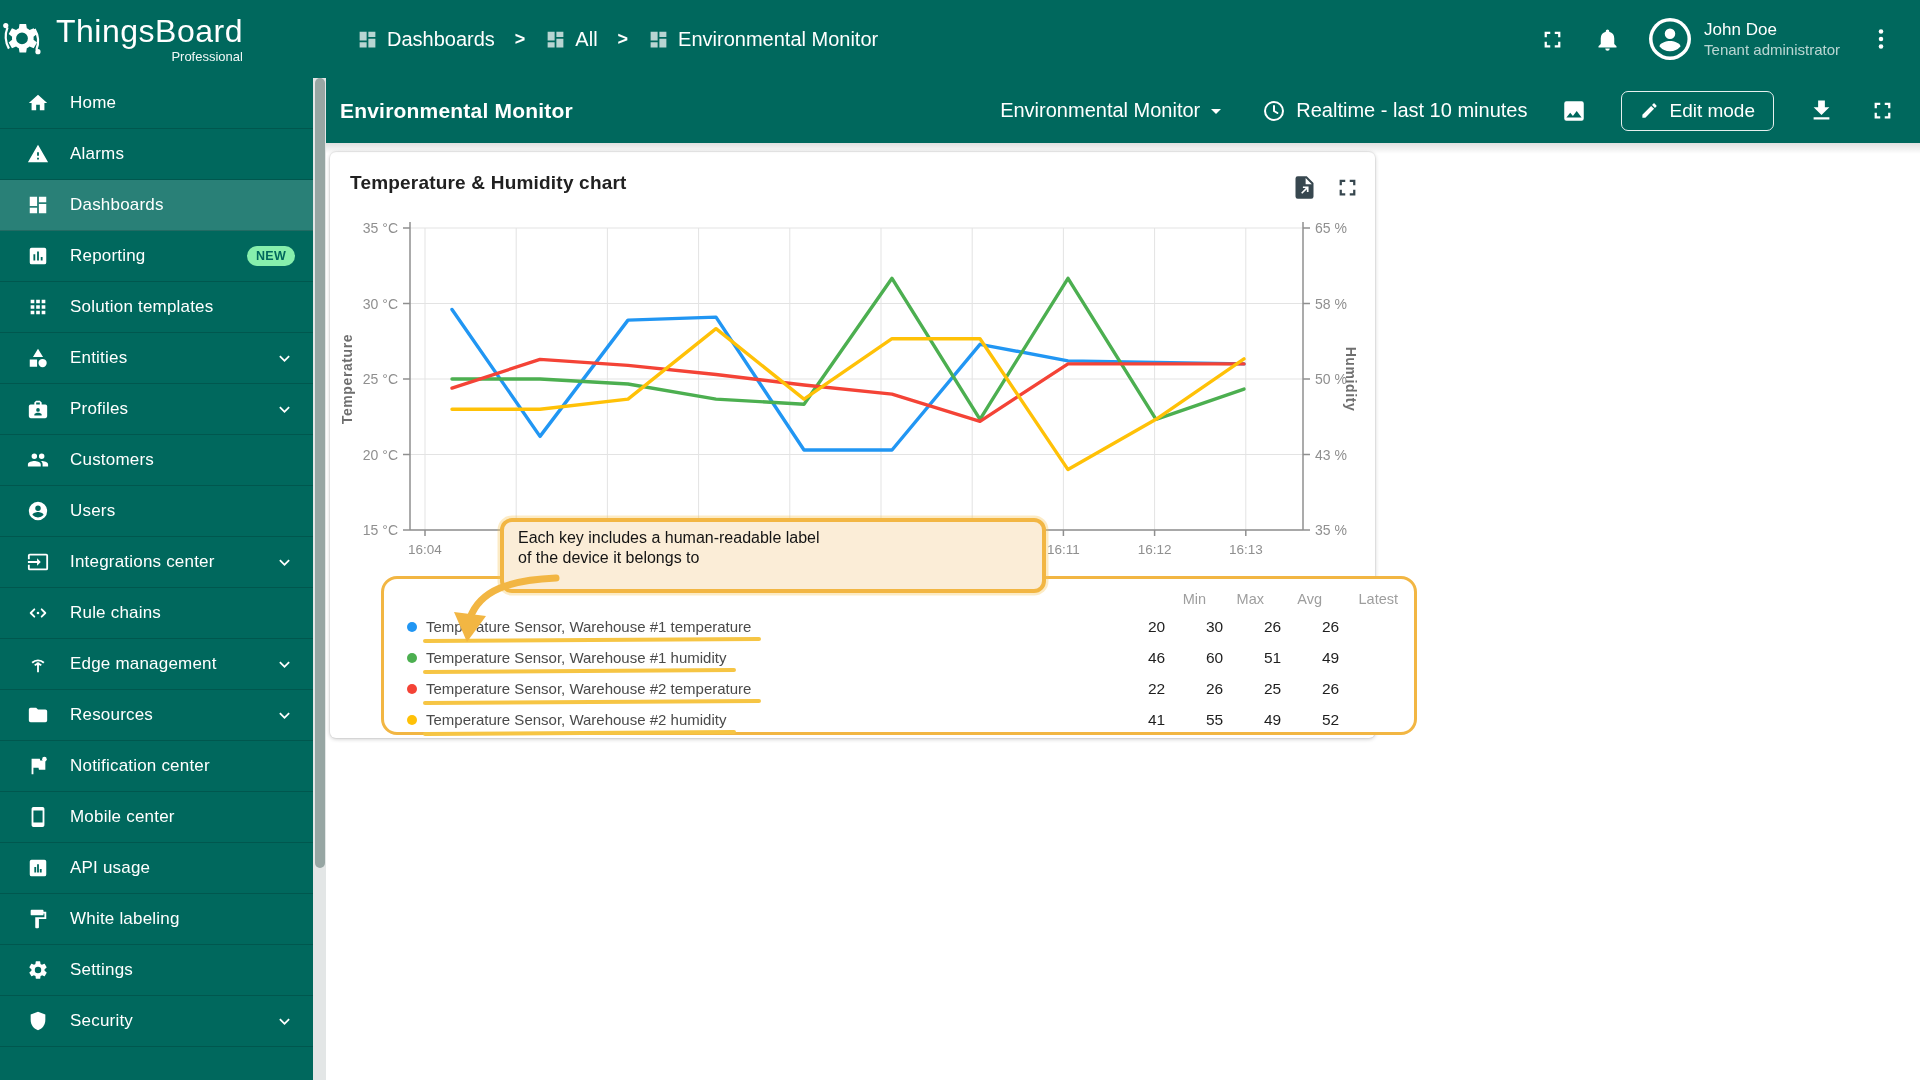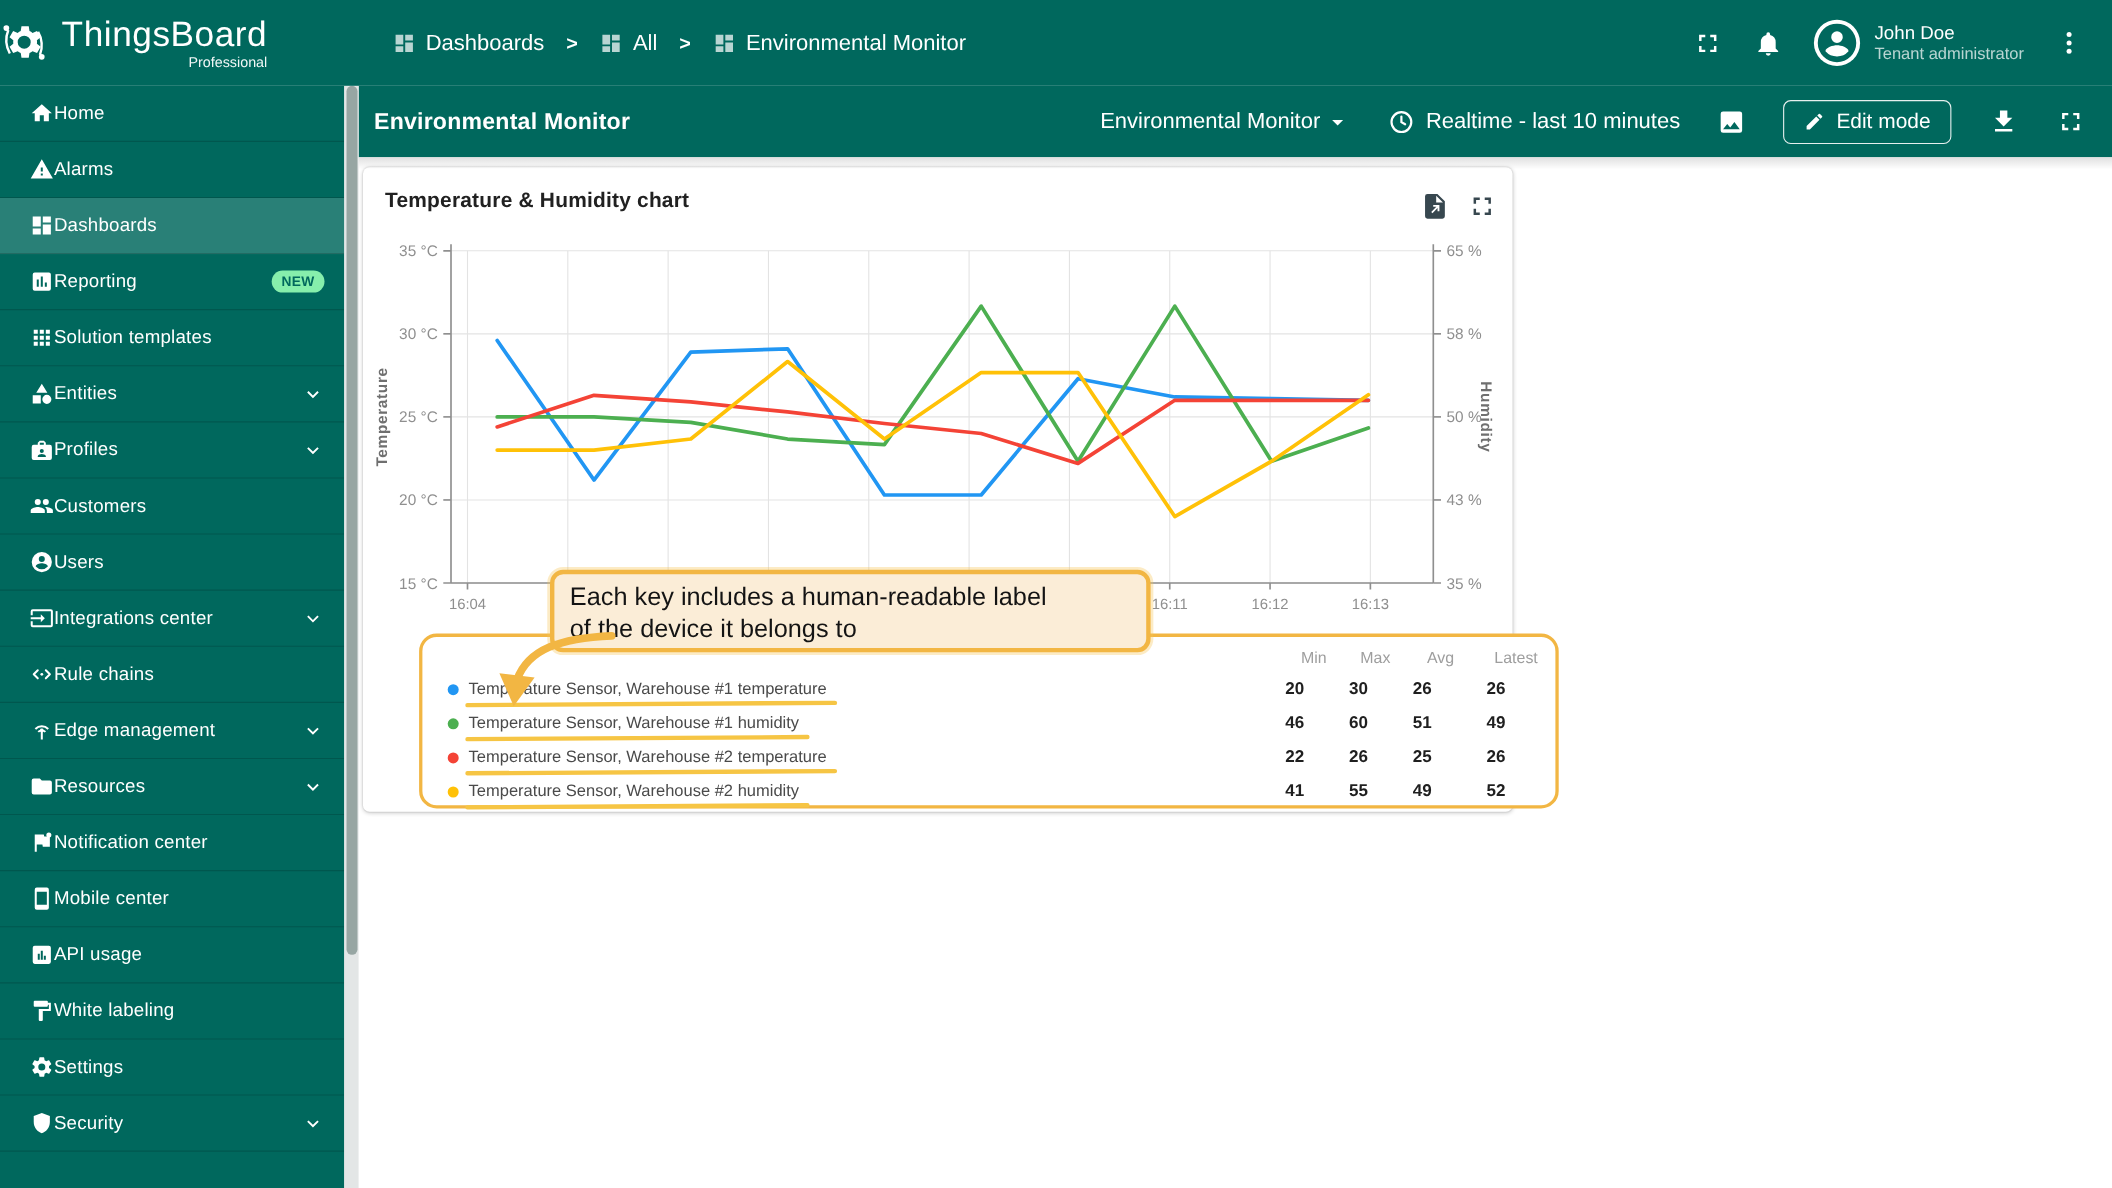--- a/index.html
+++ b/index.html
@@ -24,21 +24,21 @@
   .icon-btn{ background:none; border:none; color:#fff; cursor:pointer; display:flex; align-items:center; justify-content:center;}
   .user-block{ display:flex; align-items:center; gap:13px; cursor:pointer;}
   .avatar{ width:42px; height:42px; border-radius:50%; background:#fff; color:var(--teal);
     display:flex; align-items:center; justify-content:center;}
   .user-name{ font-size:17px; line-height:1.35;}
   .user-role{ font-size:15px; color:rgba(255,255,255,.72); line-height:1.2;}
 
   
   .sidebar{ position:absolute; left:0; top:78px; width:313px; height:1002px;
     background:var(--teal); color:#fff; overflow:hidden; z-index:20;}
-  .nav-item{ height:51px; display:flex; align-items:center; padding:0 18px 0 27px;
+  .nav-item{ height:51px; display:flex; align-items:center; gap:21px; padding:0 18px 0 27px;
     border-bottom:1px solid rgba(0,0,0,.16); cursor:pointer; position:relative;}
   .nav-item .ic{ color:#fff;}
   .nav-item.active{ background:rgba(255,255,255,.16);}
   .nav-label{ font-size:17px; font-weight:500; letter-spacing:.2px;}
   .nav-chevron{ margin-left:auto; color:rgba(255,255,255,.95);}
   .nav-badge{ margin-left:auto; background:#86efac; color:var(--teal); font-size:12.5px; font-weight:700;
     padding:3px 9px; border-radius:11px; letter-spacing:.3px;}
   .side-scroll{ position:absolute; left:313px; top:78px; width:13px; height:1002px; background:#e3e6e6; z-index:20; cursor:pointer;}
   .side-scroll .thumb{ position:absolute; left:1.5px; top:0; width:10px; height:790px; border-radius:5px; background:#97a6a3;}
 
@@ -75,27 +75,27 @@
     border:3.5px solid var(--orange); border-radius:16px; background:#fff; padding:7px 16px 0 14px; z-index:1;margin-left:47px;}
   .lg-grid{ display:grid; grid-template-columns:1fr 58px 58px 58px 76px; align-items:center;}
   .lg-head{ height:25px;}
   .lg-head span{ font-size:14.5px; color:#9e9e9e; text-align:right;}
   .lg-row{ height:31px; cursor:pointer;}
   .lg-key{ display:flex; align-items:center; gap:9px; padding-left:9px;}
   .legend-dot{ width:10px; height:10px; border-radius:50%; flex:none;}
   .lg-label{ font-size:15px; color:#4a4a4a; position:relative; padding-bottom:1px;}
   .lg-label::after{ content:''; position:absolute; left:-3px; right:-10px; bottom:-6px; height:3.5px;
     background:#f6c544; border-radius:3px; transform:rotate(-.35deg);}
-  .lg-val{ font-size:15.5px; font-weight:700; color:#1f1f1f; text-align:center;}
+  .lg-val{ font-size:15.5px; font-weight:400; color:#1f1f1f; text-align:left;}
 
   
   .callout{ position:absolute; left:170px; top:366px; width:546px; height:75px; z-index:5;
     background:var(--callout-bg); border:4px solid var(--orange); border-radius:12px;
     box-shadow:0 0 0 2.5px rgba(246,197,90,.35); padding:6px 14px; color:#141414;
-    font-size:23px; line-height:1.27;}
+    font-size:16px; line-height:1.27;}
   .callout-arrow{ position:absolute; left:108px; top:420px; z-index:6;}
 </style>
 </head>
 <body>
 
 <svg width="0" height="0" style="position:absolute">
   <defs>
     <symbol id="i-home" viewBox="0 0 24 24">
         <path fill="currentColor" d="M10 20v-6h4v6h5v-8h3L12 3 2 12h3v8z"></path>
       </symbol>

